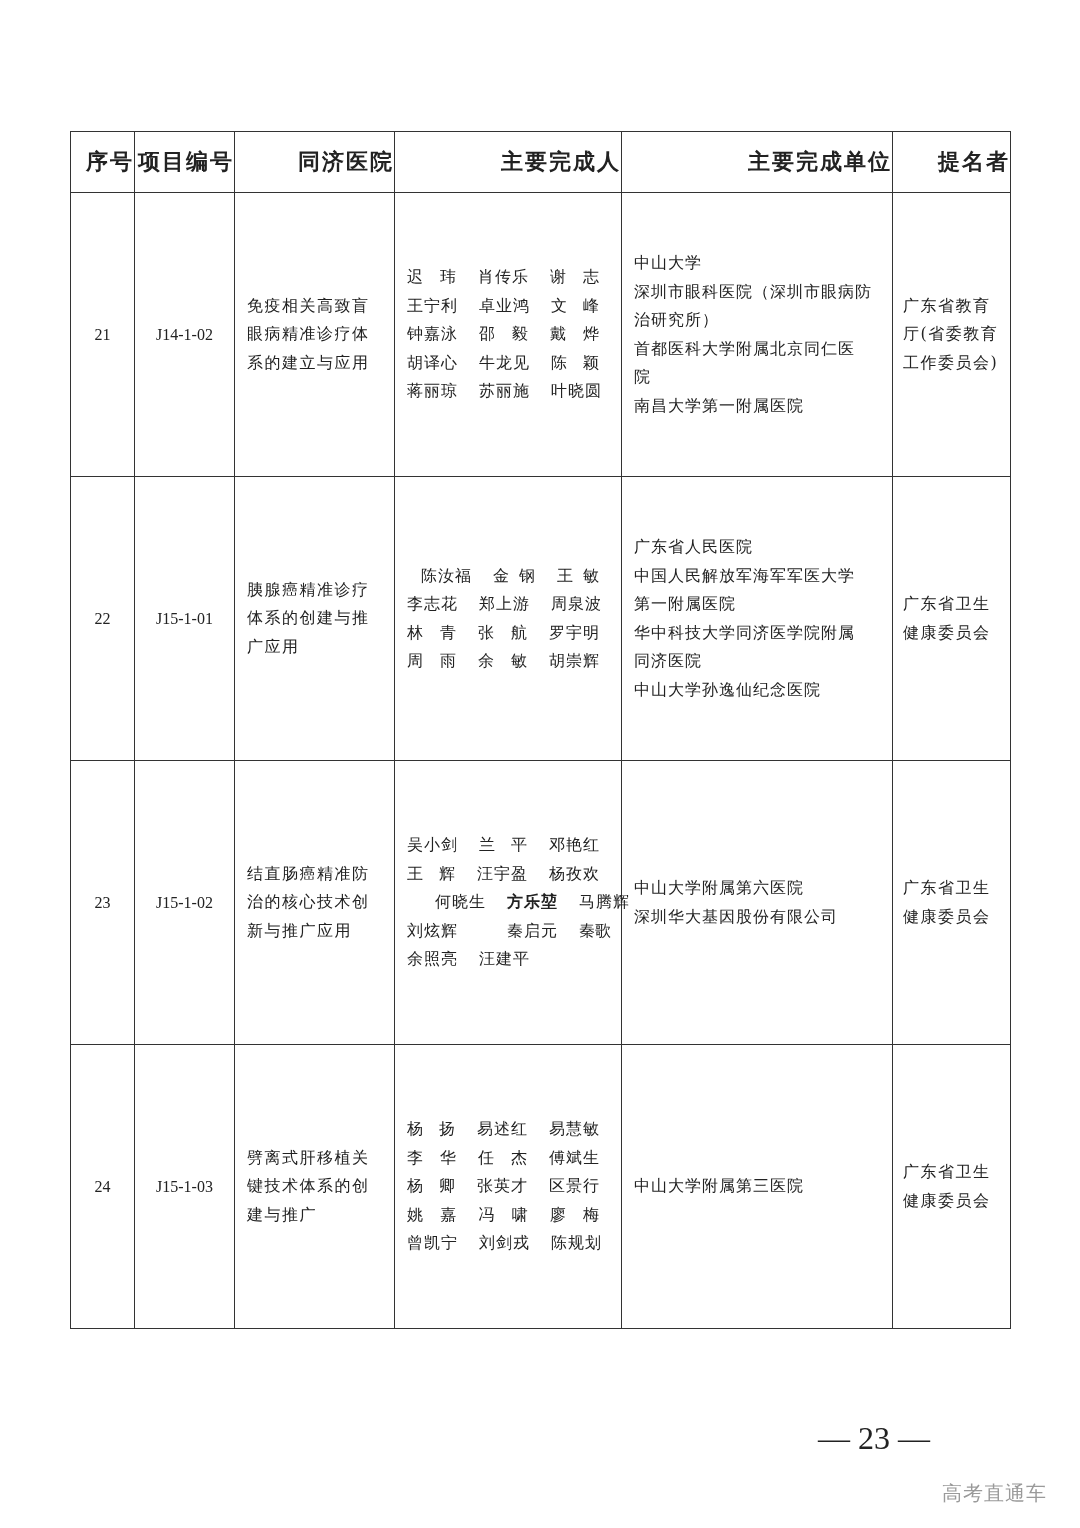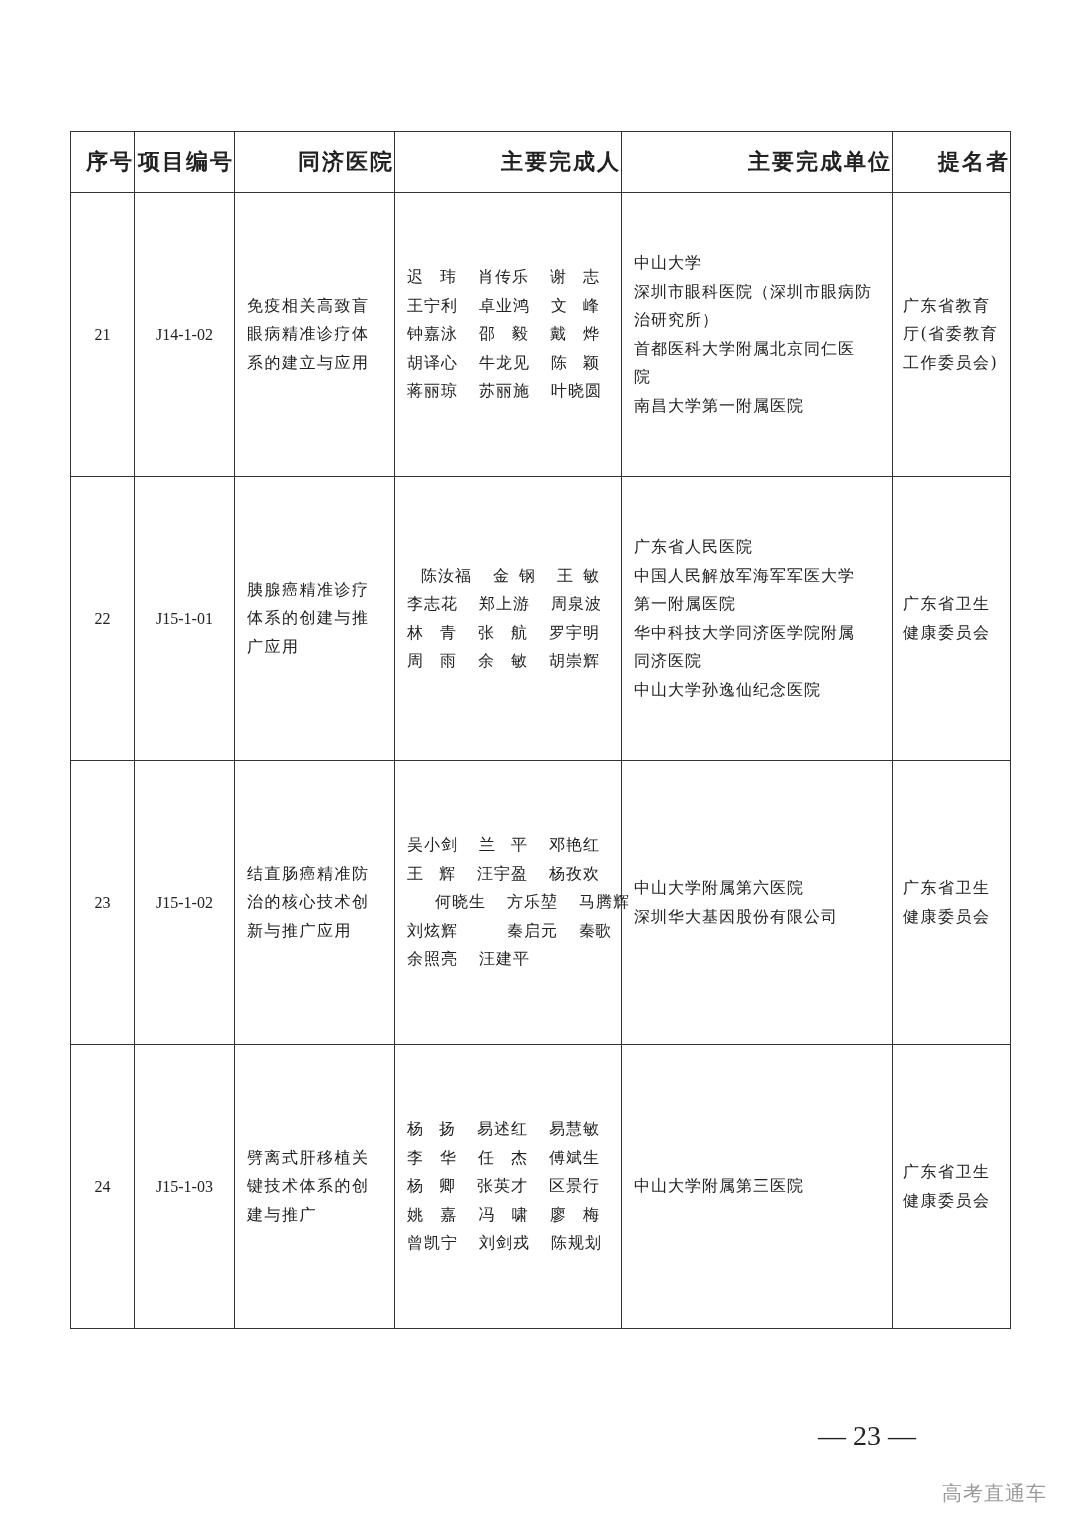--- a/index.html
+++ b/index.html
@@ -13,21 +13,21 @@
   td.c-idx, td.c-code { text-align:center; font-family:"Liberation Serif",serif; font-size:16px; }
   td.c-name { padding:0 10px 0 12px !important; line-height:28.5px; letter-spacing:1.5px; }
   td.c-people { padding:0 0 0 12px !important; }
   .prow { display:flex; line-height:28.5px; }
   .pcell { width:72px; display:flex; justify-content:space-between; margin-right:0; }
   .pcell.g { width:50px; margin-right:22px; }
   td.c-unit { padding:0 8px 0 12px !important; line-height:28.5px; letter-spacing:1px; }
   td.c-nom { padding:0 6px 0 10px !important; line-height:28.5px; letter-spacing:1.5px; }
   .unit-line { display:block; }
   .footer-page { position:absolute; left:818px; top:1420px; font-family:"Liberation Serif",serif;
-                 font-size:28px; color:#222; }
+                 font-size:32px; color:#222; }
   .watermark { position:absolute; left:942px; top:1480px; font-family:"DejaVu Sans",sans-serif;
                font-size:20px; color:#9a9a9a; letter-spacing:1px; }
 </style>
 </head>
 <body>
 
 <table class="main">
   <colgroup>
     <col style="width:64px">
       <col style="width:100px">
@@ -153,21 +153,21 @@
             <span class="pcell g" style="display: flex; white-space: pre; justify-content: space-between;"><span>兰</span><span>平</span></span>
             <span class="pcell g" style="display: block; white-space: pre; letter-spacing: 1px;">邓艳红</span>
           </div>
           <div class="prow">
             <span class="pcell g" style="display: flex; white-space: pre; justify-content: space-between;"><span>王</span><span>辉</span></span>
             <span class="pcell g" style="display: block; white-space: pre; letter-spacing: 1px;">汪宇盈</span>
             <span class="pcell g" style="display: block; white-space: pre; letter-spacing: 1px;">杨孜欢</span>
           </div>
           <div class="prow">
             <span class="pcell g" style="display: block; white-space: pre; letter-spacing: 1px; margin-left: 28px;">何晓生</span>
-            <span class="pcell g" style="display: block; white-space: pre; letter-spacing: 1px;">方乐堃</span>
+            <span class="pcell g" style="display: block; white-space: pre; letter-spacing: 1px; font-weight: bold;">方乐堃</span>
             <span class="pcell g" style="display: block; white-space: pre; letter-spacing: 1px;">马腾辉</span>
           </div>
           <div class="prow">
             <span class="pcell g" style="display: block; white-space: pre; letter-spacing: 1px;">刘炫辉</span>
             <span class="pcell g" style="display: block; white-space: pre; letter-spacing: 1px; margin-left: 28px;">秦启元</span>
             <span class="pcell g" style="display: flex; white-space: pre; justify-content: space-between;"><span>秦</span><span>歌</span></span>
           </div>
           <div class="prow">
             <span class="pcell g" style="display: block; white-space: pre; letter-spacing: 1px;">余照亮</span>
             <span class="pcell g" style="display: block; white-space: pre; letter-spacing: 1px;">汪建平</span>

